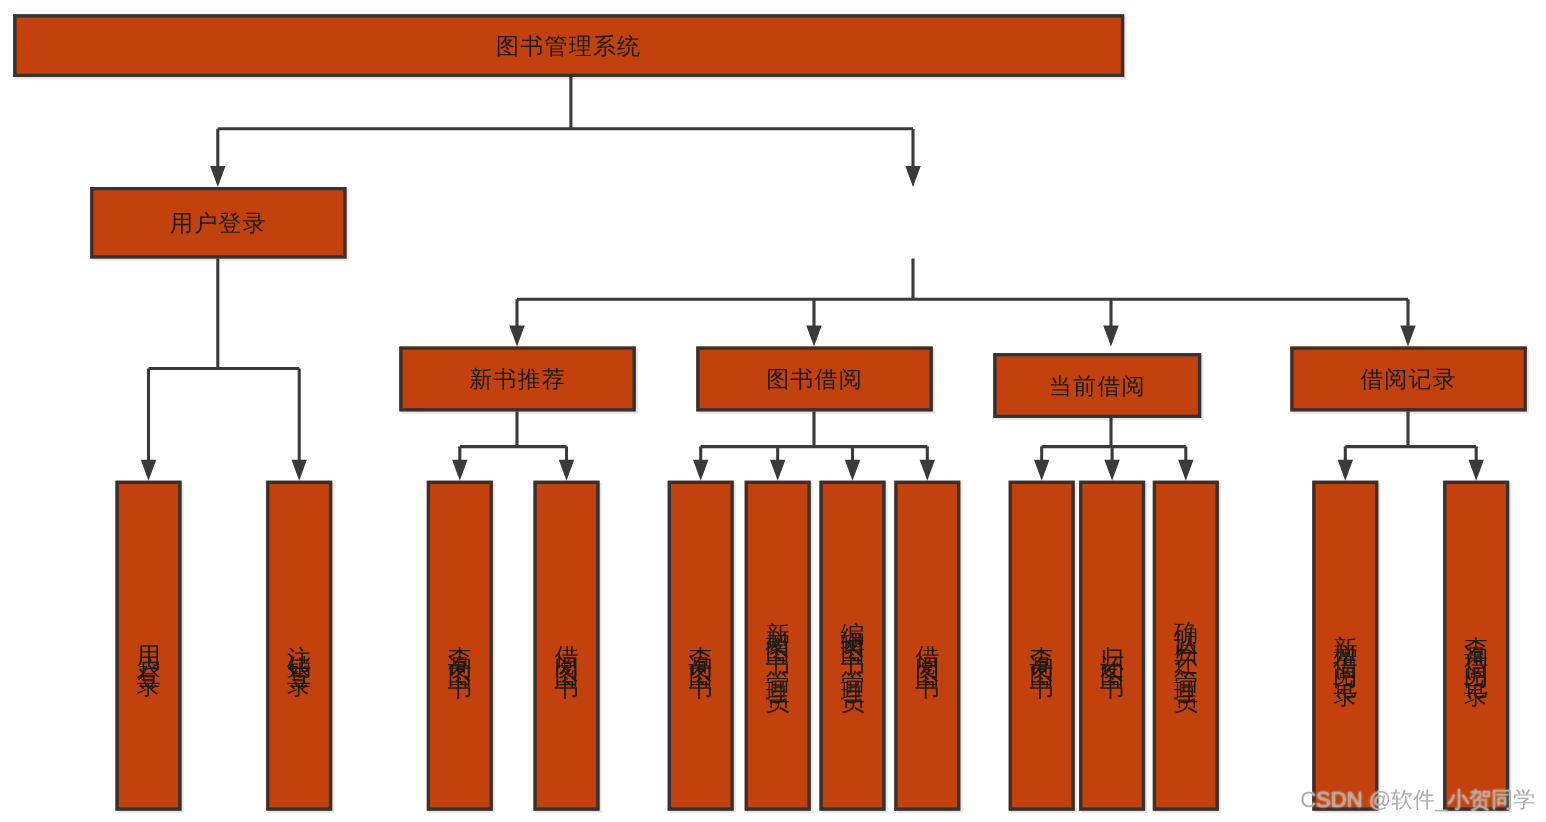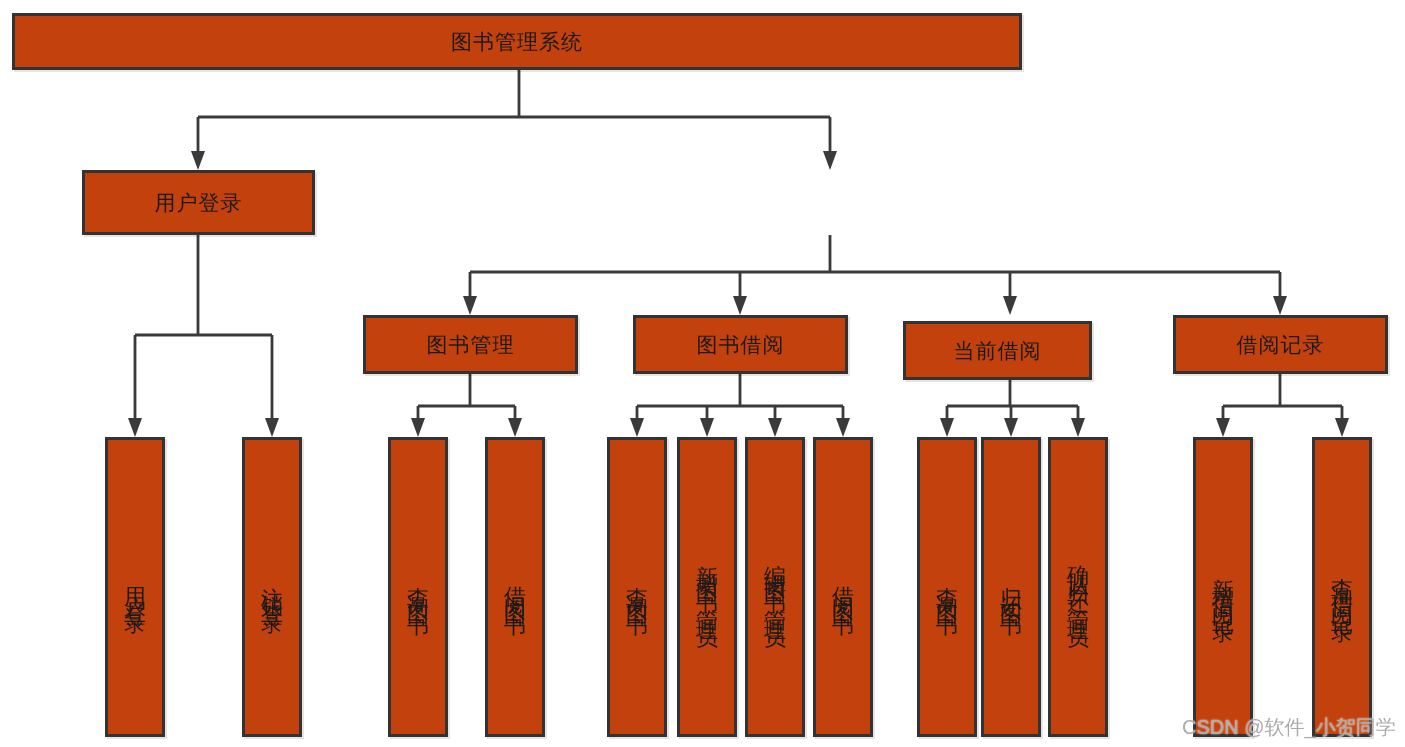--- a/index.html
+++ b/index.html
@@ -58,21 +58,21 @@
 
   <div class="node root" style="left:12px;top:13px;width:1010px;height:57px;">
     <span>图书管理系统</span>
   </div>
 
   <div class="node" style="left:82px;top:170px;width:233px;height:65px;">
     <span>用户登录</span>
   </div>
 
   <div class="node" style="left:363px;top:315px;width:215px;height:59px;">
-    <span>图书管理</span>
+    <span>新书推荐</span>
   </div>
   <div class="node" style="left:633px;top:315px;width:215px;height:59px;text-align:center;">
     <span>图书借阅</span>
   </div>
   <div class="node" style="left:903px;top:321px;width:189px;height:59px;">
     <span>当前借阅</span>
   </div>
   <div class="node" style="left:1173px;top:315px;width:215px;height:59px;">
     <span>借阅记录</span>
   </div>

